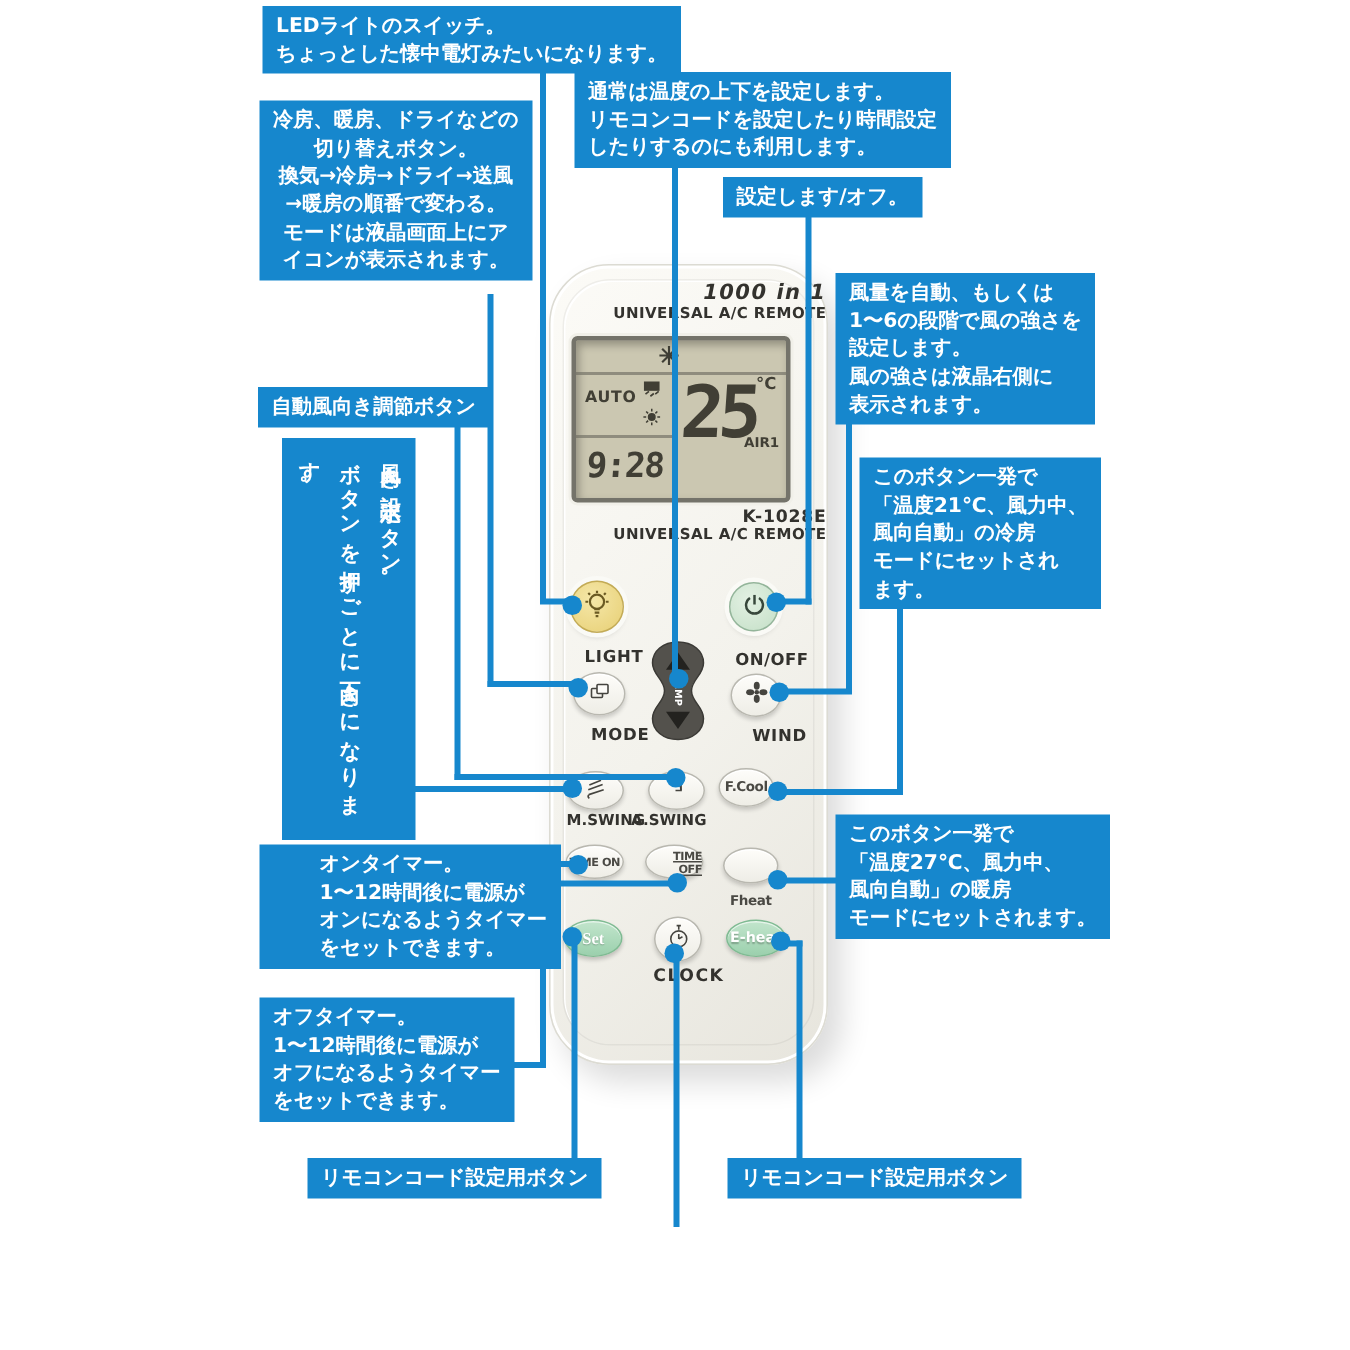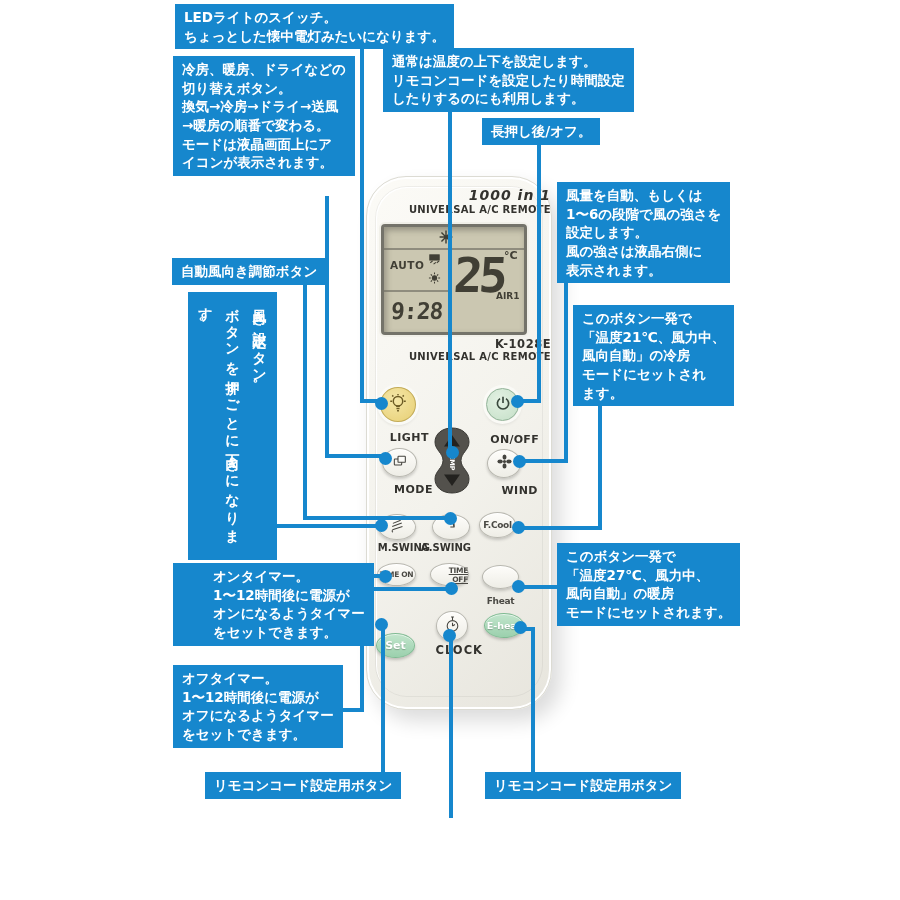--- a/index.html
+++ b/index.html
@@ -83,22 +83,22 @@
   <div class="dot" style="left:512px;top:580px;"></div>
   <div class="dot" style="left:375px;top:618px;"></div>
   <div class="dot" style="left:443px;top:629px;"></div>
   <div class="dot" style="left:514px;top:621px;"></div>
 
   <div class="co" style="left:175px;top:4px;">LEDライトのスイッチ。
 ちょっとした懐中電灯みたいになります。</div>
   <div class="co" style="left:383px;top:48px;">通常は温度の上下を設定します。
 リモコンコードを設定したり時間設定
 したりするのにも利用します。</div>
-  <div class="co" style="left:482px;top:118px;">長押し後/オフ。</div>
-  <div class="co" style="left:173px;top:56px;">冷房、暖房、ドライなどの
+  <div class="co" style="left:482px;top:118px;">設定します/オフ。</div>
+  <div class="co" style="left:173px;top:67px;text-align:center;">冷房、暖房、ドライなどの
 切り替えボタン。
 換気→冷房→ドライ→送風
 →暖房の順番で変わる。
 モードは液晶画面上にア
 イコンが表示されます。</div>
   <div class="co" style="left:557px;top:182px;">風量を自動、もしくは
 1〜6の段階で風の強さを
 設定します。
 風の強さは液晶右側に
 表示されます。</div>
@@ -258,21 +258,21 @@
     <div class="btn b-white" style="left:10px;top:386px;width:39px;height:23px;">
       <span class="tinytxt" style="font-size:7.5px;">TIME ON</span>
     </div>
     <div class="btn b-white" style="left:63px;top:386px;width:39px;height:23px;">
       <span class="tinytxt" style="font-size:7.5px;text-decoration:underline;">TIME OFF</span>
     </div>
     <div class="btn b-white" style="left:115px;top:388px;width:37px;height:24px;">
       <span class="tinytxt" style="font-size:9px;margin-top:47px;">Fheat</span>
     </div>
 
-    <div class="btn b-mint" style="left:9px;top:456px;width:39px;height:25px;">
+    <div class="btn b-mint" style="left:9px;top:436px;width:39px;height:25px;font-family:Liberation Serif, serif;">
       <span style="font-size:11px;text-shadow:0 1px 1px rgba(0,0,0,.25);">Set</span>
     </div>
     <div class="btn b-white" style="left:69px;top:434px;width:32px;height:30px;">
       <span>
         <svg width="17" height="19" viewBox="0 0 24 26">
             <g fill="none" stroke="#45443f" stroke-width="1.5">
               <circle cx="12" cy="15" r="7.5"></circle>
               <path d="M10 2.5h4M12 2.5v4"></path>
               <path d="M12 15V10.5M12 15l3.5-2"></path>
             </g>

